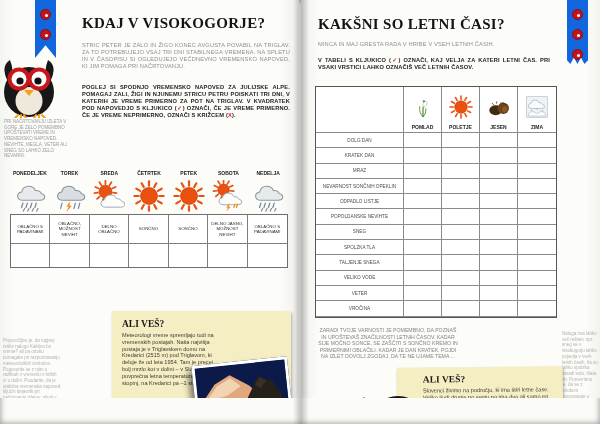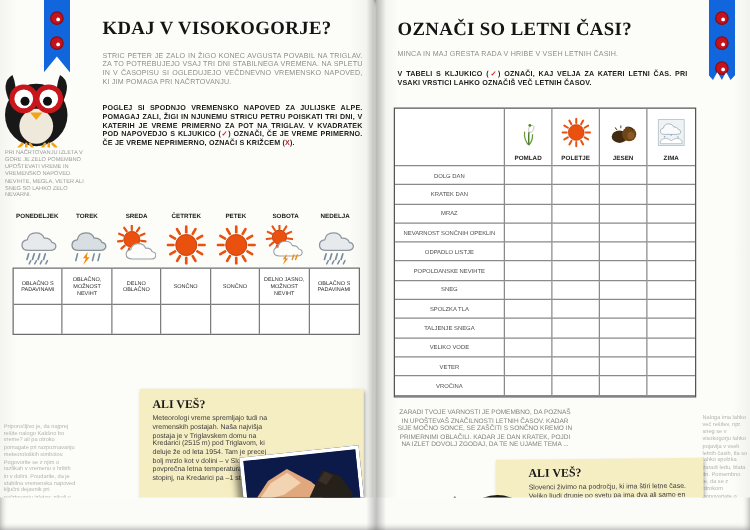--- a/index.html
+++ b/index.html
@@ -284,21 +284,21 @@
         <polygon points="58,22 64,15 70,19 64,26" fill="#3a3026"></polygon>
         <rect y="48" width="96" height="8" fill="#141027"></rect>
         <rect y="44" width="50" height="5" fill="#b97e57"></rect>
       </svg>
     </div>
 
     <div class="pageno l">32</div>
   </div>
 
   <div class="page right">
-    <h1 class="title" style="left:17px; top:16px;">OZNAČI SO LETNI ČASI?</h1>
+    <h1 class="title" style="left:17px; top:16px;">KAKŠNI SO LETNI ČASI?</h1>
 
     <p class="intro" style="left:17px; top:41px; width:230px; text-align:left;">MINCA IN MAJ GRESTA RADA V HRIBE V VSEH LETNIH ČASIH.</p>
 
     <p class="task" style="left:17px; top:57px; width:232px;"><span>V TABELI S KLJUKICO (</span><span class="red">✓</span><span>) OZNAČI, KAJ VELJA ZA KATERI LETNI ČAS. PRI VSAKI VRSTICI LAHKO OZNAČIŠ VEČ LETNIH ČASOV.</span></p>
 
     <div class="seasons" id="seasons">
         <div class="se-cell"></div>
         <div class="se-cell se-head ">
           <span><svg viewBox="0 0 36 36" width="24" height="24">
               <path d="M18 33 Q12 27 13 17" stroke="#6a9a3c" stroke-width="1.5" fill="none"></path>

